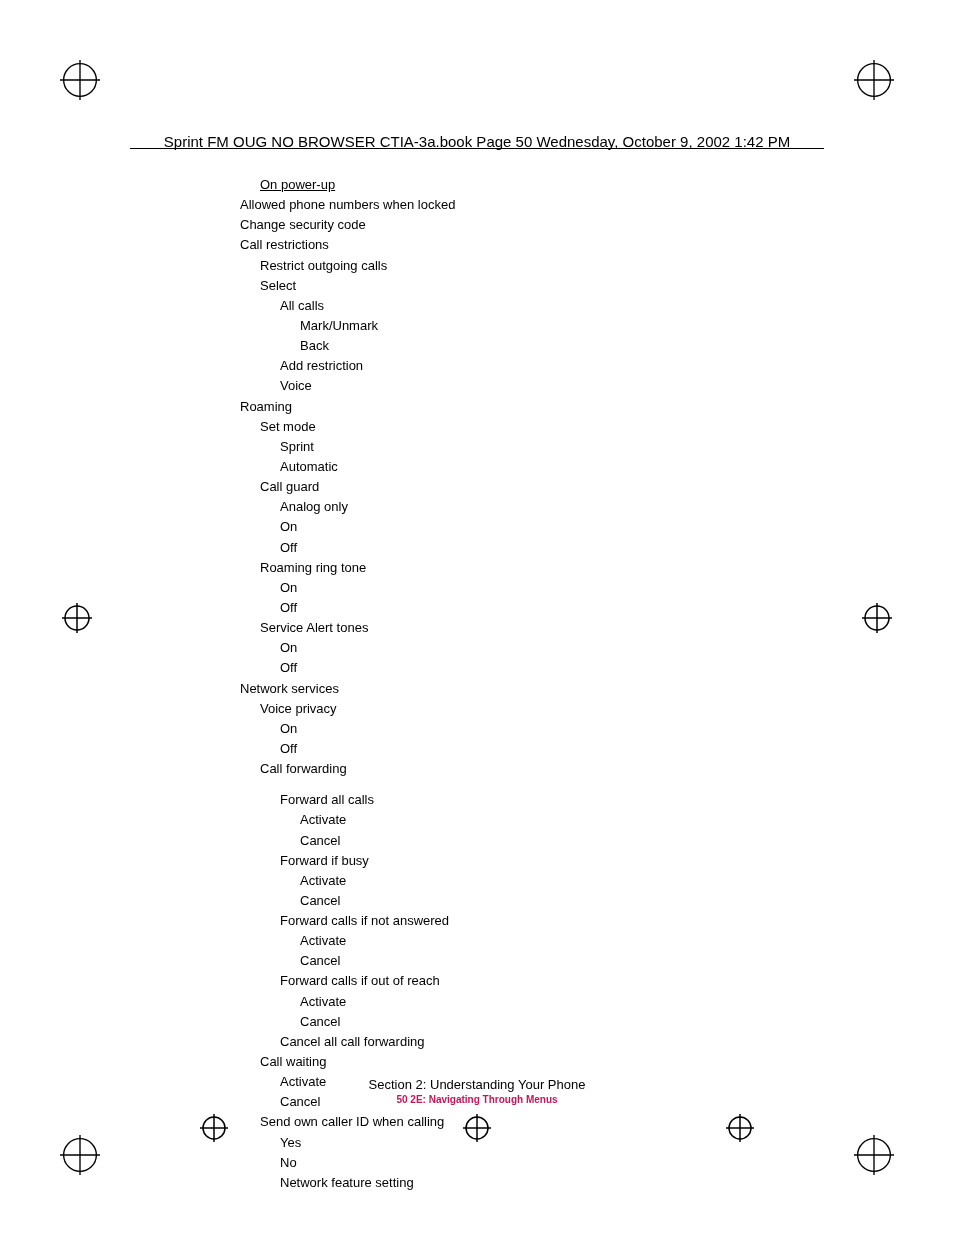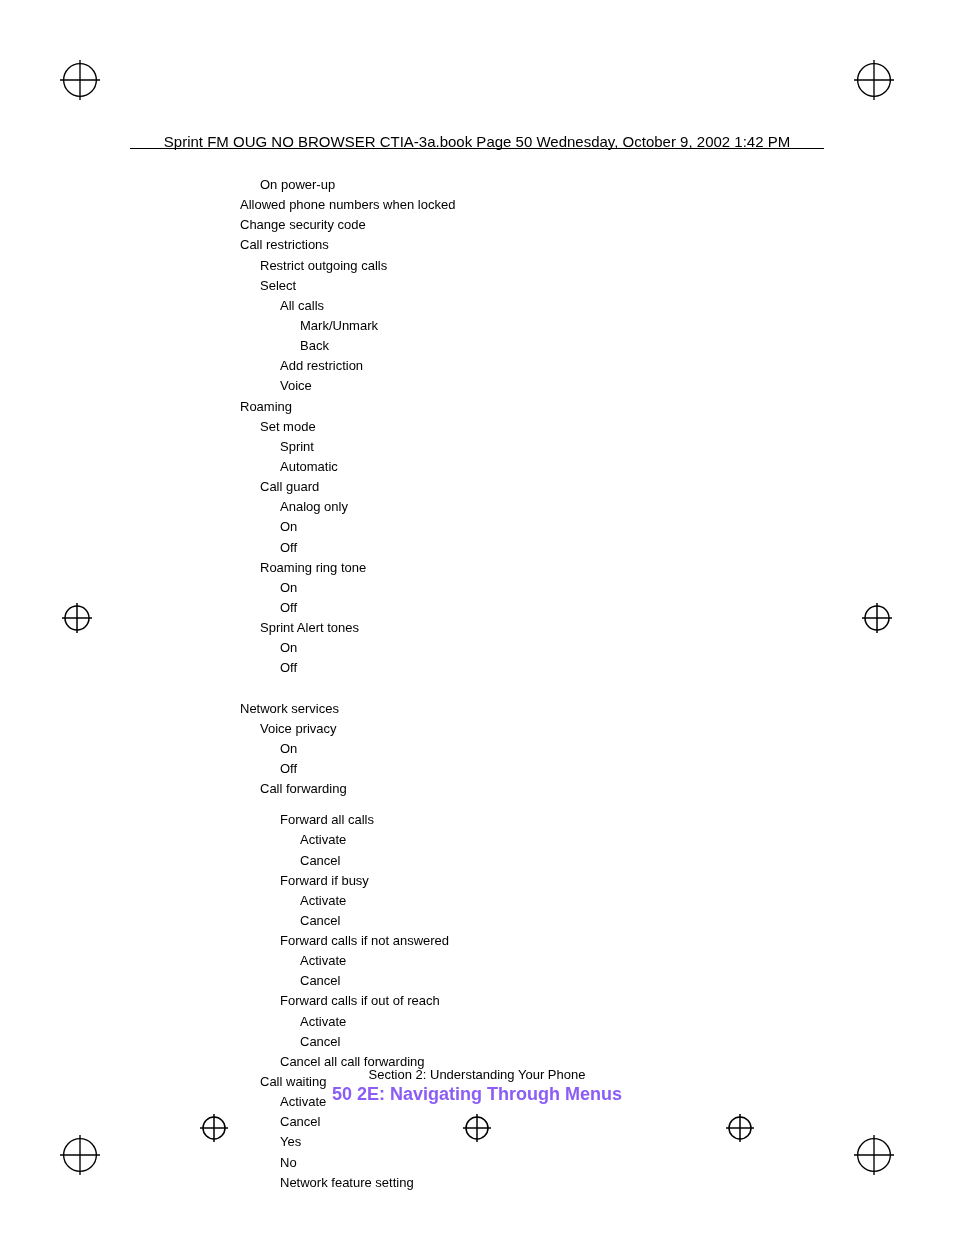--- a/index.html
+++ b/index.html
@@ -98,23 +98,23 @@
       right: 130px;
       text-align: center;
     }
 
     .footer-section-text {
       font-size: 13px;
       color: #000;
     }
 
     .footer-page-text {
-      font-size: 18px;
+      font-size: 10px;
       font-weight: bold;
-      color: #8b5cf6;
+      color: #be185d;
       margin-top: 2px;
     }
 
     
     .bottom-mark-left {
       position: absolute;
       bottom: 90px;
       left: 200px;
     }
 
@@ -184,21 +184,21 @@
     </svg>
   </div>
 
   <div class="header-line"></div>
 
   <div class="header-text">
     <span>Sprint FM OUG NO BROWSER CTIA-3a.book  Page 50  Wednesday, October 9, 2002  1:42 PM</span>
   </div>
 
   <div class="content-area" id="content-area">
-  <span class="line" style="padding-left: 40px;">On power-up</span>
+  <span class="line" style="padding-left: 40px; text-decoration: underline;">On power-up</span>
       <span class="line" style="padding-left: 20px;">Allowed phone numbers when locked</span>
       <span class="line" style="padding-left: 20px;">Change security code</span>
       <span class="line" style="padding-left: 20px;">Call restrictions</span>
       <span class="line" style="padding-left: 40px;">Restrict outgoing calls</span>
       <span class="line" style="padding-left: 40px;">Select</span>
       <span class="line" style="padding-left: 60px;">All calls</span>
       <span class="line" style="padding-left: 80px;">Mark/Unmark</span>
       <span class="line" style="padding-left: 80px;">Back</span>
       <span class="line" style="padding-left: 60px;">Add restriction</span>
       <span class="line" style="padding-left: 60px;">Voice</span>
@@ -206,44 +206,45 @@
       <span class="line" style="padding-left: 40px;">Set mode</span>
       <span class="line" style="padding-left: 60px;">Sprint</span>
       <span class="line" style="padding-left: 60px;">Automatic</span>
       <span class="line" style="padding-left: 40px;">Call guard</span>
       <span class="line" style="padding-left: 60px;">Analog only</span>
       <span class="line" style="padding-left: 60px;">On</span>
       <span class="line" style="padding-left: 60px;">Off</span>
       <span class="line" style="padding-left: 40px;">Roaming ring tone</span>
       <span class="line" style="padding-left: 60px;">On</span>
       <span class="line" style="padding-left: 60px;">Off</span>
-      <span class="line" style="padding-left: 40px;">Sprint Alert tones</span>
-      <span class="line" style="padding-left: 60px;">On</span>
-      <span class="line" style="padding-left: 60px;">Off</span>
-      <span class="line" style="padding-left: 20px; margin-top: 20px;">Network services</span>
+      <span class="line" style="padding-left: 40px;">Service Alert tones</span>
+      <span class="line" style="padding-left: 60px;">On</span>
+      <span class="line" style="padding-left: 60px;">Off</span>
+      <span class="line" style="padding-left: 20px;">Network services</span>
       <span class="line" style="padding-left: 40px;">Voice privacy</span>
       <span class="line" style="padding-left: 60px;">On</span>
       <span class="line" style="padding-left: 60px;">Off</span>
       <span class="line" style="padding-left: 40px;">Call forwarding</span>
       <span class="line" style="padding-left: 60px; margin-top: 11px;">Forward all calls</span>
       <span class="line" style="padding-left: 80px;">Activate</span>
       <span class="line" style="padding-left: 80px;">Cancel</span>
       <span class="line" style="padding-left: 60px;">Forward if busy</span>
       <span class="line" style="padding-left: 80px;">Activate</span>
       <span class="line" style="padding-left: 80px;">Cancel</span>
       <span class="line" style="padding-left: 60px;">Forward calls if not answered</span>
       <span class="line" style="padding-left: 80px;">Activate</span>
       <span class="line" style="padding-left: 80px;">Cancel</span>
       <span class="line" style="padding-left: 60px;">Forward calls if out of reach</span>
       <span class="line" style="padding-left: 80px;">Activate</span>
       <span class="line" style="padding-left: 80px;">Cancel</span>
       <span class="line" style="padding-left: 60px;">Cancel all call forwarding</span>
       <span class="line" style="padding-left: 40px;">Call waiting</span>
       <span class="line" style="padding-left: 60px;">Activate</span>
       <span class="line" style="padding-left: 60px;">Cancel</span>
+      <span class="line" style="padding-left: 40px;">Send own caller ID when calling</span>
       <span class="line" style="padding-left: 60px;">Yes</span>
       <span class="line" style="padding-left: 60px;">No</span>
       <span class="line" style="padding-left: 60px;">Network feature setting</span>
     </div>
 
   <div class="footer-area">
     <div class="footer-section-text">Section 2: Understanding Your Phone</div>
     <div class="footer-page-text">50   2E: Navigating Through Menus</div>
   </div>
 

